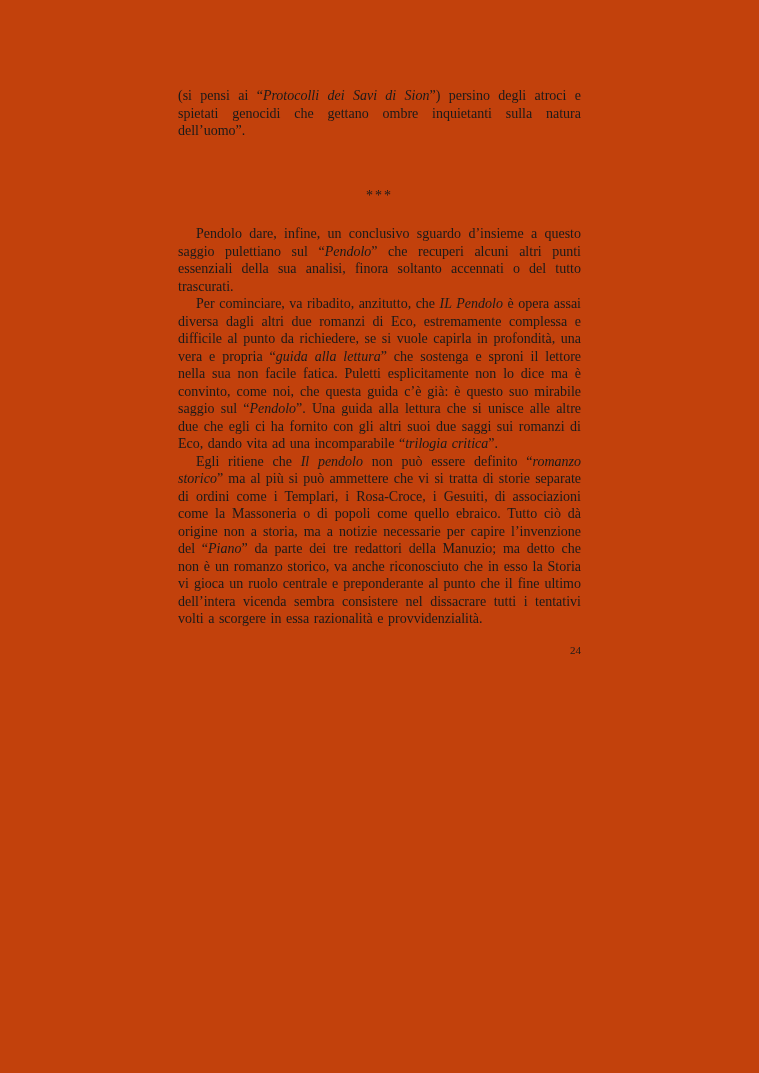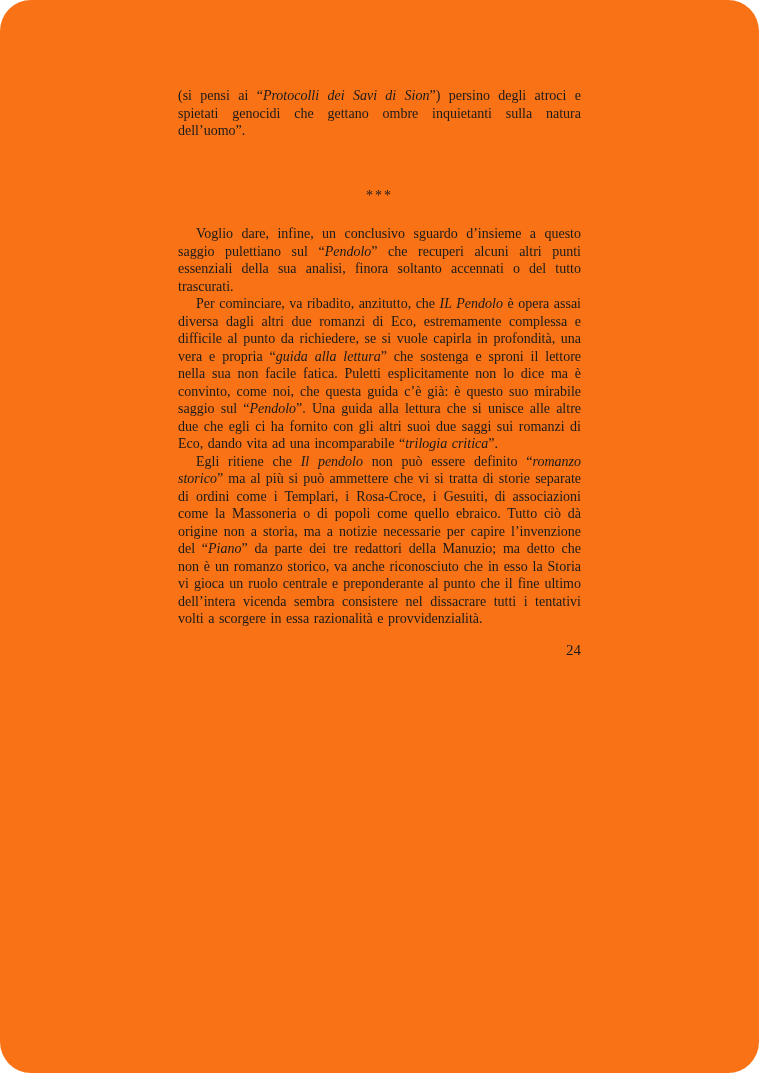--- a/index.html
+++ b/index.html
@@ -11,22 +11,21 @@
     height: 1073px;
     background: #ffffff;
     position: relative;
     overflow: hidden;
     font-family: "Liberation Serif", "DejaVu Serif", serif;
     color: #1a1a1a;
   }
   .page {
     position: absolute;
     inset: 0;
-    background: #f97316;
-    border-radius: 31px;
+    background: #c2410c;
   }
   .text-column {
     position: absolute;
     left: 178px;
     top: 87px;
     width: 403px;
   }
   .para {
     margin: 0;
     font-size: 14px;
@@ -39,33 +38,33 @@
   }
   .separator {
     margin: 47px 0 21px 0;
     font-size: 14px;
     line-height: 17.5px;
     text-align: center;
     letter-spacing: 2px;
   }
   .page-number {
     margin-top: 14px;
-    font-size: 15px;
+    font-size: 11px;
     line-height: 17px;
     text-align: right;
   }
   i {
     font-style: italic;
   }
 </style>
 </head>
 <body>
 
 <div class="page">
   <div class="text-column">
     <p class="para"><span>(si pensi ai “</span><i>Protocolli dei Savi di Sion</i><span>”) persino degli atroci e spietati genocidi che gettano ombre inquietanti sulla natura dell’uomo”.</span></p>
     <div class="separator">***</div>
-    <p class="para indent"><span>Voglio dare, infine, un conclusivo sguardo d’insieme a questo saggio pulettiano sul “</span><i>Pendolo</i><span>” che recuperi alcuni altri punti essenziali della sua analisi, finora soltanto accennati o del tutto trascurati.</span></p>
+    <p class="para indent"><span>Pendolo dare, infine, un conclusivo sguardo d’insieme a questo saggio pulettiano sul “</span><i>Pendolo</i><span>” che recuperi alcuni altri punti essenziali della sua analisi, finora soltanto accennati o del tutto trascurati.</span></p>
     <p class="para indent"><span>Per cominciare, va ribadito, anzitutto, che </span><i>IL Pendolo</i><span> è opera assai diversa dagli altri due romanzi di Eco, estremamente complessa e difficile al punto da richiedere, se si vuole capirla in profondità, una vera e propria “</span><i>guida alla lettura</i><span>” che sostenga e sproni il lettore nella sua non facile fatica. Puletti esplicitamente non lo dice ma è convinto, come noi, che questa guida c’è già: è questo suo mirabile saggio sul “</span><i>Pendolo</i><span>”. Una guida alla lettura che si unisce alle altre due che egli ci ha fornito con gli altri suoi due saggi sui romanzi di Eco, dando vita ad una incomparabile “</span><i>trilogia critica</i><span>”.</span></p>
     <p class="para indent"><span>Egli ritiene che </span><i>Il pendolo</i><span> non può essere definito “</span><i>romanzo storico</i><span>” ma al più si può ammettere che vi si tratta di storie separate di ordini come i Templari, i Rosa-Croce, i Gesuiti, di associazioni come la Massoneria o di popoli come quello ebraico. Tutto ciò dà origine non a storia, ma a notizie necessarie per capire l’invenzione del “</span><i>Piano</i><span>” da parte dei tre redattori della Manuzio; ma detto che non è un romanzo storico, va anche riconosciuto che in esso la Storia vi gioca un ruolo centrale e preponderante al punto che il fine ultimo dell’intera vicenda sembra consistere nel dissacrare tutti i tentativi volti a scorgere in essa razionalità e provvidenzialità.</span></p>
     <div class="page-number">24</div>
   </div>
 </div>
 
 </body></html>

